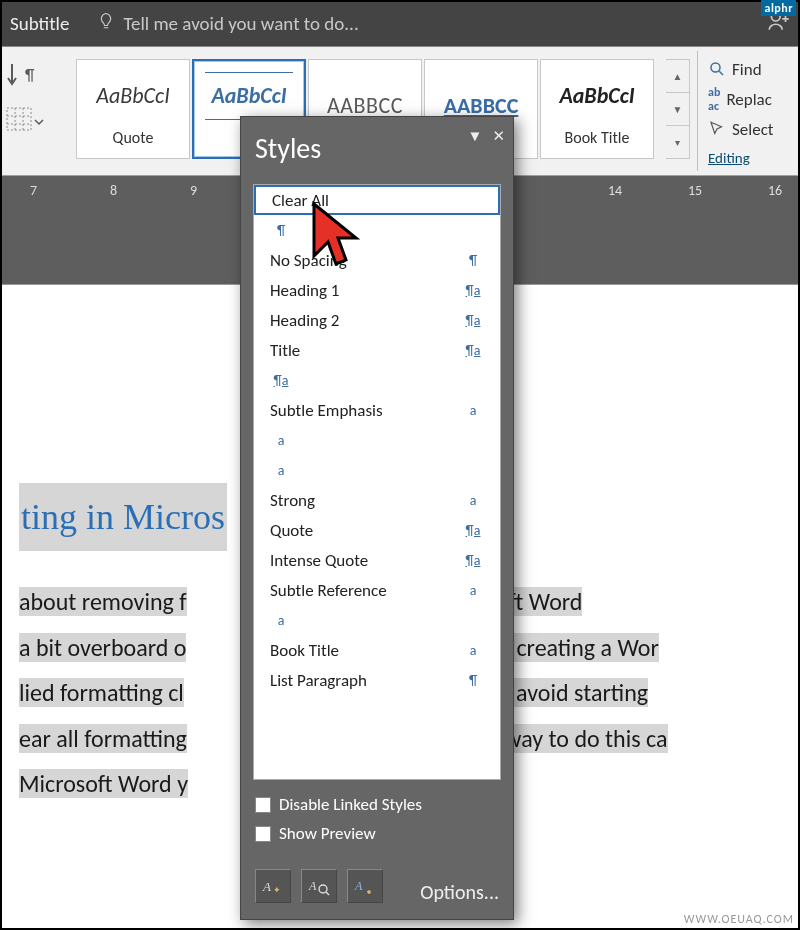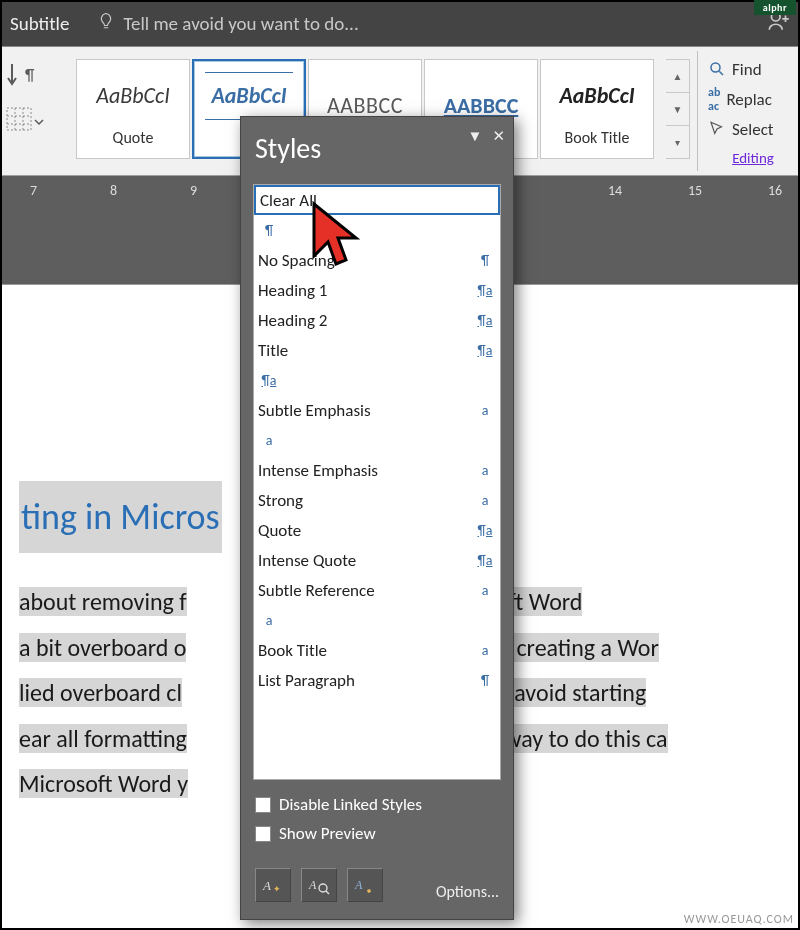--- a/index.html
+++ b/index.html
@@ -105,21 +105,21 @@
   .editing-group {
     position:absolute; left:708px; top:8px; width:90px;
     font-size:17px; color:#333;
   }
   .editing-group .row {
     display:flex; align-items:center; gap:6px;
     height:28px;
     margin-bottom: 2px;
   }
   .editing-group .group-label {
-    text-align:center; font-size:15px; color:#6d28d9; margin-top:6px;text-decoration:underline;
+    font-size:15px; color:#0c4a6e; margin-top:6px;text-decoration:underline;
   }
   
   .ruler {
     height: 30px;
     background: #5e5e5e;
     position: relative;
     color: #ddd;
     font-size: 14px;
     overflow:hidden;
   }
@@ -141,21 +141,21 @@
     border:1px solid #9a9a9a;
     padding: 30px 18px;
   }
   .doc-heading {
     font-size: 36px;
     color: #2a6fb5;
     font-family: "Calibri Light","Calibri",sans-serif;
     margin-top: 180px;
     margin-bottom: 40px;
   }
-  .doc-heading .hl { background:#d6d6d6; padding:14px 2px; }
+  .doc-heading .hl { background:#d6d6d6; padding:14px 2px;font-family:Liberation Serif, serif; }
   .doc-text p {
     font-size: 24px;
     font-family: "Calibri",sans-serif;
     color:#1a1a1a;
     line-height: 1.9;
   }
   .doc-text .hl { background:#d6d6d6; }
   
   .styles-pane {
     position:absolute;
@@ -183,21 +183,21 @@
   .styles-list {
     background: #ffffff;
     margin: 0 12px;
     border: 1px solid #aaa;
     height: 596px;
     overflow:hidden;
   }
   .style-row {
     display:flex; align-items:center;
     height: 30px;
-    padding: 0 4px;
+    padding: 0 16px;
     font-size: 17px;
     font-family: "Calibri", sans-serif;
     color:#222;
   }
   .style-row.selected {
     border: 2px solid #2a6fb5;
     height: 30px;
   }
   .style-row .name { flex:1; }
   .style-row .mark {
@@ -216,36 +216,36 @@
   }
   .pane-icons {
     display:flex; align-items:center; gap:10px;
     padding: 6px 14px 10px 14px;
   }
   .pane-icons .ibtn {
     width:36px; height:34px; background:#555; border:1px solid #888; border-right-color:#444; border-bottom-color:#444;
     display:flex; align-items:center; justify-content:center;
   }
   .pane-icons .options {
-    margin-left:auto; color:#eee; font-size:16px;margin-top:12px;
+    margin-left:auto; color:#eee; font-size:20px;margin-top:12px;
   }
   
   .cursor-arrow {
     position:absolute;
     left: 306px;
     top: 200px;
     z-index: 100;
     pointer-events:none;
   }
   
   .alphr {
     position:absolute; right:4px; top:0;
-    background:#14532d; color:#fff;
-    font-size:10px; font-weight:bold;
-    padding:1px 9px;
+    background:#0369a1; color:#fff;
+    font-size:12px; font-weight:bold;
+    padding:1px 3px;
     letter-spacing:0.5px;
     z-index:300;
   }
   .watermark {
     position:absolute; right:6px; bottom:4px;
     font-size:12px; color:#999; letter-spacing:1px;
     z-index:300;
   }
 </style>
 </head>
@@ -354,21 +354,21 @@
 </div>
 
 <div class="doc-area">
   <div class="page">
     <div class="doc-heading">
       <span class="hl">ting in Micros</span>
     </div>
     <div class="doc-text">
       <p><span class="hl">about removing f</span><span style="display:inline-block;width:300px"></span><span class="hl">soft Word</span></p>
       <p><span class="hl">a bit overboard o</span><span style="display:inline-block;width:300px"></span><span class="hl">en creating a Wor</span></p>
-      <p><span class="hl">lied overboard cl</span><span style="display:inline-block;width:295px"></span><span class="hl">, to avoid starting </span></p>
+      <p><span class="hl">lied formatting cl</span><span style="display:inline-block;width:295px"></span><span class="hl">, to avoid starting </span></p>
       <p><span class="hl">ear all formatting</span><span style="display:inline-block;width:300px"></span><span class="hl">e way to do this ca</span></p>
       <p><span class="hl">Microsoft Word y</span></p>
     </div>
   </div>
 </div>
 
 <div class="styles-pane">
   <div class="pane-title">Styles</div>
   <div class="pane-controls">
     <span>▼</span>
@@ -402,21 +402,20 @@
         <span class="mark"><span style="text-decoration:underline">¶a</span></span>
       </div>
       <div class="style-row">
         <span class="name">Subtle Emphasis</span>
         <span class="mark">a</span>
       </div>
       <div class="style-row">
         <span class="mark">a</span>
       </div>
       <div class="style-row">
-        <span class="name">Intense Emphasis</span>
         <span class="mark">a</span>
       </div>
       <div class="style-row">
         <span class="name">Strong</span>
         <span class="mark">a</span>
       </div>
       <div class="style-row">
         <span class="name">Quote</span>
         <span class="mark"><span style="text-decoration:underline">¶a</span></span>
       </div>

